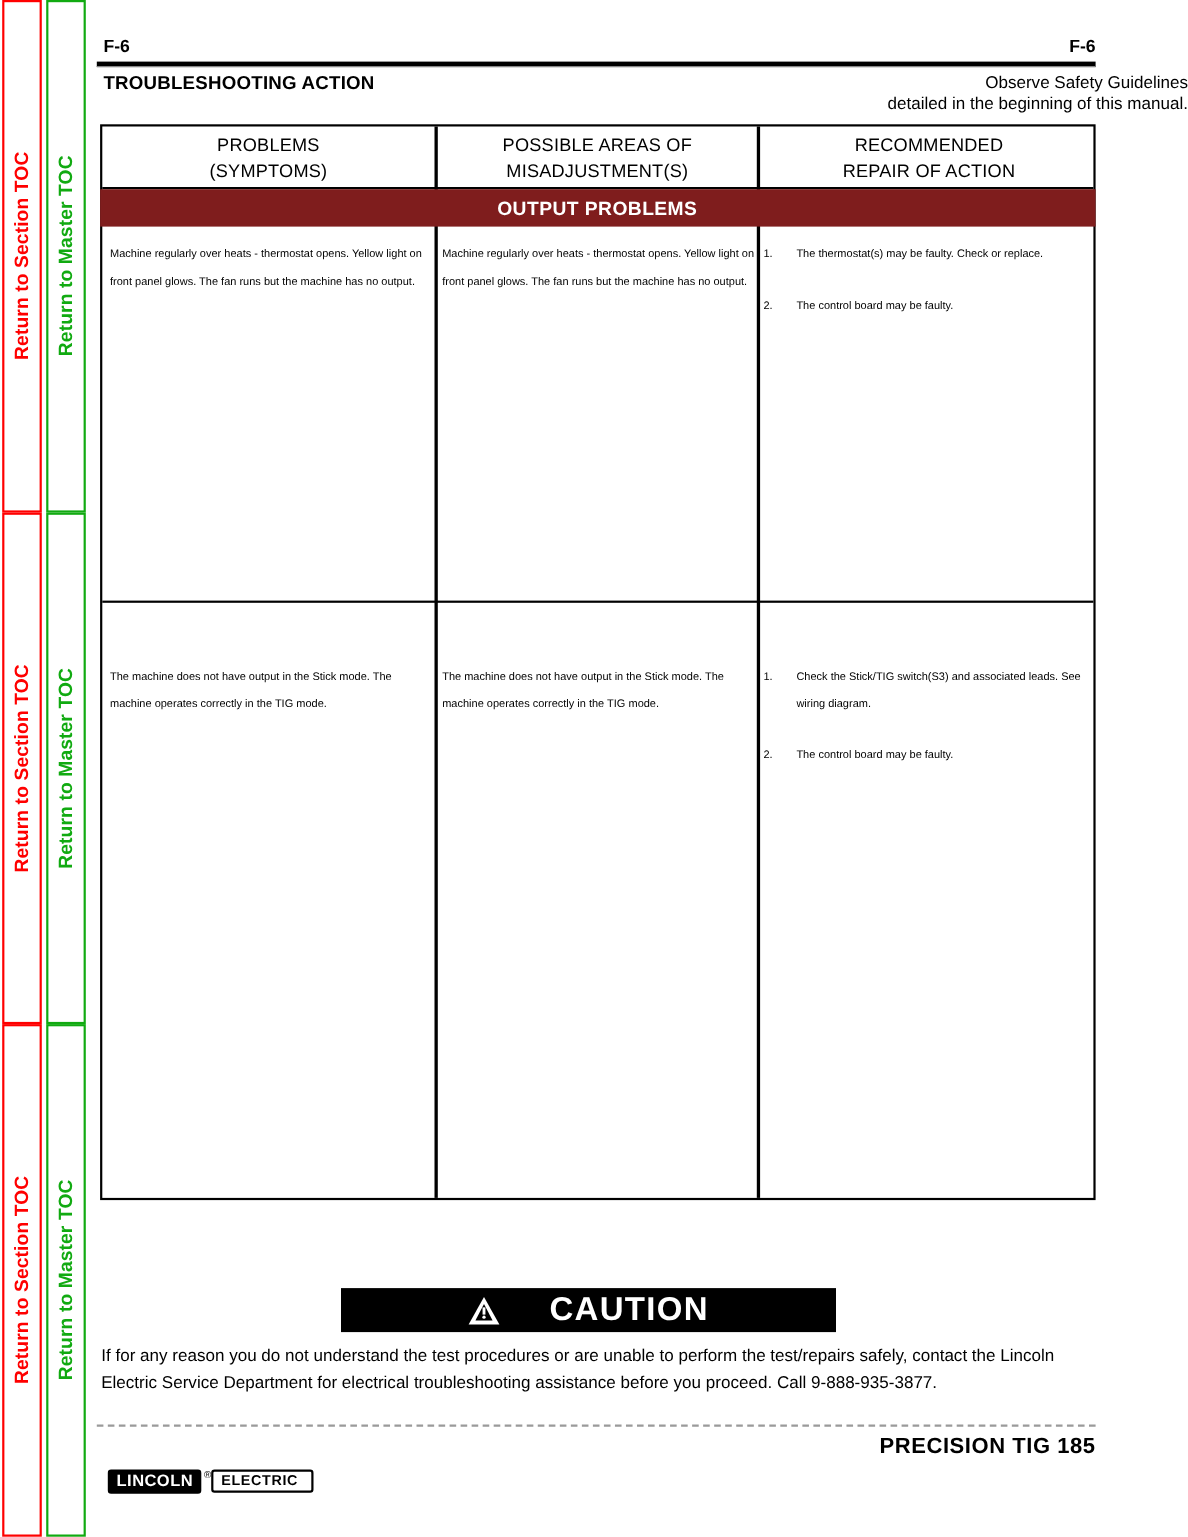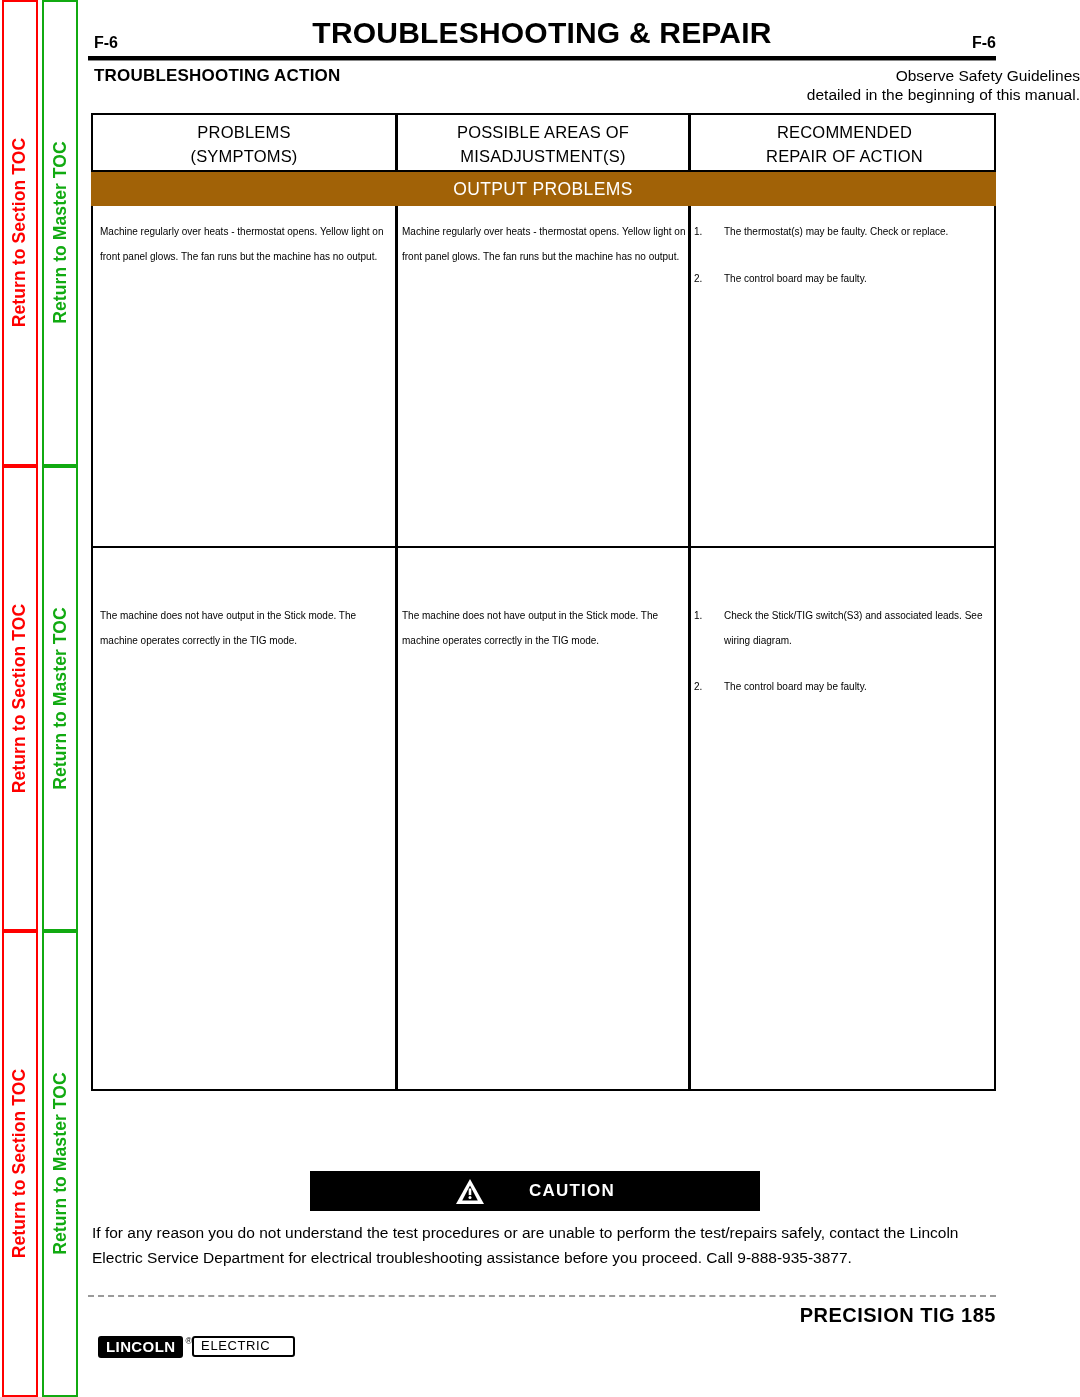--- a/index.html
+++ b/index.html
@@ -140,27 +140,27 @@
     letter-spacing: 0.2px;
   }
   .th.a { left: 0;     width: 302px; }
   .th.b { left: 305px; width: 290px; }
   .th.c { left: 598px; width: 307px; }
 
   #band-output {
     position: absolute;
     left: -2.5px; top: 57px;
     width: 905px; height: 34px;
-    background: #a16207;
+    background: #7f1d1d;
     color: #ffffff;
     display: flex;
     align-items: center;
     justify-content: center;
     font-size: 17.5px;
-    font-weight: normal;
+    font-weight: bold;
     letter-spacing: 0.4px;
   }
 
   .rowsep {
     position: absolute;
     left: 0; right: 0;
     height: 2px;
     background: #000;
   }
   .rowsep.r1 { top: 431px; }
@@ -203,21 +203,21 @@
     width: 450px; height: 40px;
     background: #000000;
     display: flex;
     align-items: center;
     justify-content: center;
     gap: 44px;
   }
   #caution-tri { flex: 0 0 auto; line-height: 0; }
   #caution-label {
     color: #ffffff;
-    font-size: 17px;
+    font-size: 30px;
     font-weight: bold;
     letter-spacing: 1.2px;
   }
   #caution-body {
     position: absolute;
     left: 4px; top: 1220px;
     width: 905px;
     font-size: 15.5px;
     line-height: 25px;
     text-align: left;
@@ -266,23 +266,23 @@
   #logo-reg {
     font-size: 9px;
     margin-left: 2px;
     margin-top: 1px;
     line-height: 9px;
   }
   #logo-electric {
     background: #fff;
     color: #000;
     font-size: 13px;
-    font-weight: normal;
+    font-weight: bold;
     letter-spacing: 0.6px;
-    padding: 1px 23px 2px 7px;
+    padding: 1px 12px 2px 7px;
     border: 2.5px solid #000;
     border-radius: 3px;
     line-height: 14px;
     margin-top: -1px;
     margin-right: 14px;
   }
 </style>
 </head>
 <body>
 
@@ -311,21 +311,20 @@
       <span class="vtext">Return to Master TOC</span>
     </div>
   </div>
 
 </div>
 
 <div id="page">
 
   <div id="hdr">
     <span id="hdr-left-page">F-6</span>
-    <span id="hdr-title">TROUBLESHOOTING &amp; REPAIR</span>
     <span id="hdr-right-page">F-6</span>
   </div>
   <div id="hdr-rule"></div>
 
   <div id="guide-title">TROUBLESHOOTING ACTION</div>
   <div id="safety-note">
     <div>Observe Safety Guidelines</div>
     <div>detailed in the beginning of this manual.</div>
   </div>
 

